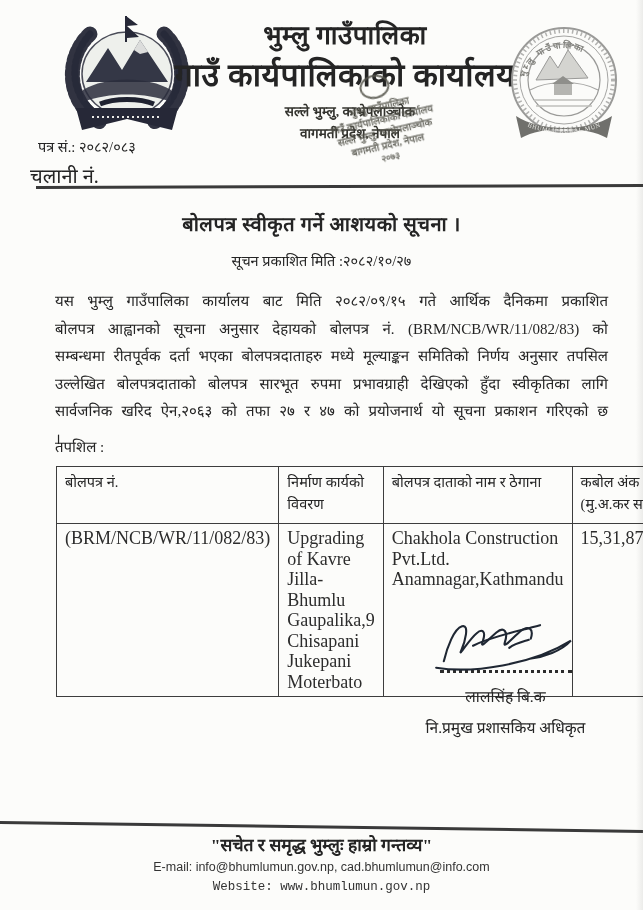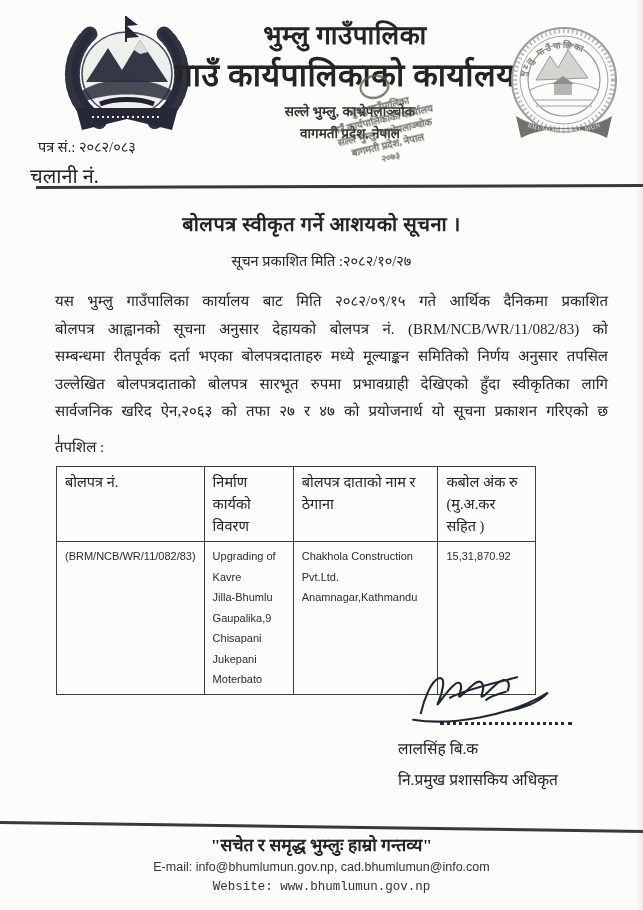--- a/index.html
+++ b/index.html
@@ -36,24 +36,24 @@
   .notice-date  { position:absolute; left:0; top:250px; width:100%; text-align:center;
             font-size:14.5px; }
   .body-par { position:absolute; left:55px; top:288px; width:553px; margin:0;
             font-size:15px; line-height:27.5px; text-align:justify; word-spacing:5px; }
   .tapasil  { position:absolute; left:55px; top:436px; font-size:15px; }
   
   .bids { position:absolute; left:56px; top:466px; width:480px; border-collapse:collapse; }
   .bids th, .bids td { border:1.5px solid #3d3d3d; vertical-align:top; text-align:left;
             padding:4px 8px; white-space:pre-line; }
   .bids th { font-size:14.5px; font-weight:400; height:48px; line-height:22px; }
-  .bids td { font-family:Liberation Sans, sans-serif; font-size:11px;
+  .bids td { font-family:Liberation Serif, serif; font-size:18px;
             line-height:20.5px; height:90px; color:#2c2c2c; }
   
-  .sig-block { position:absolute; left:398px; top:666px; width:215px; text-align:left; }
+  .sig-block { position:absolute; left:398px; top:614px; width:215px; text-align:center; }
   .sig-svg { width:170px; height:60px; transform:rotate(-3deg); }
   .sig-dots { width:132px; margin:-8px auto 0; border-bottom:3px dotted #2c2c2c; height:0; }
   .sig-name { margin-top:12px; font-size:15.5px; }
   .sig-role { margin-top:9px; font-size:15.5px; }
   
   .motto   { position:absolute; left:0; top:832px; width:100%; text-align:center;
             font-size:17.5px; font-weight:700; }
   .email   { position:absolute; left:0; top:860px; width:100%; text-align:center;
             font-family:"Liberation Sans", sans-serif; font-size:12.5px; color:#333; }
   .website { position:absolute; left:0; top:880px; width:100%; text-align:center;

